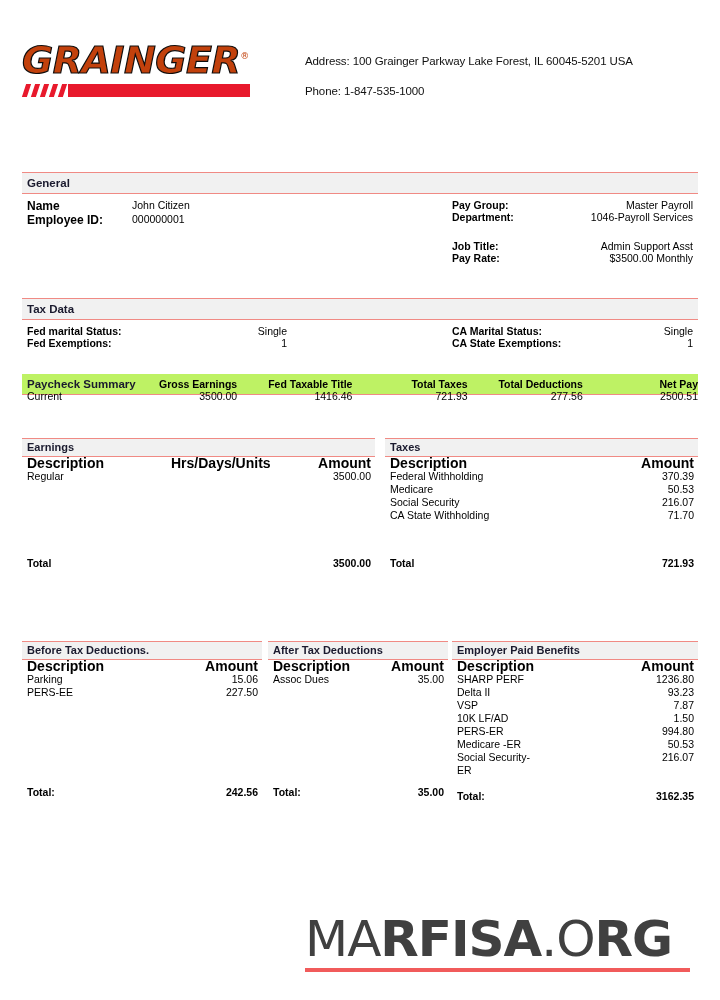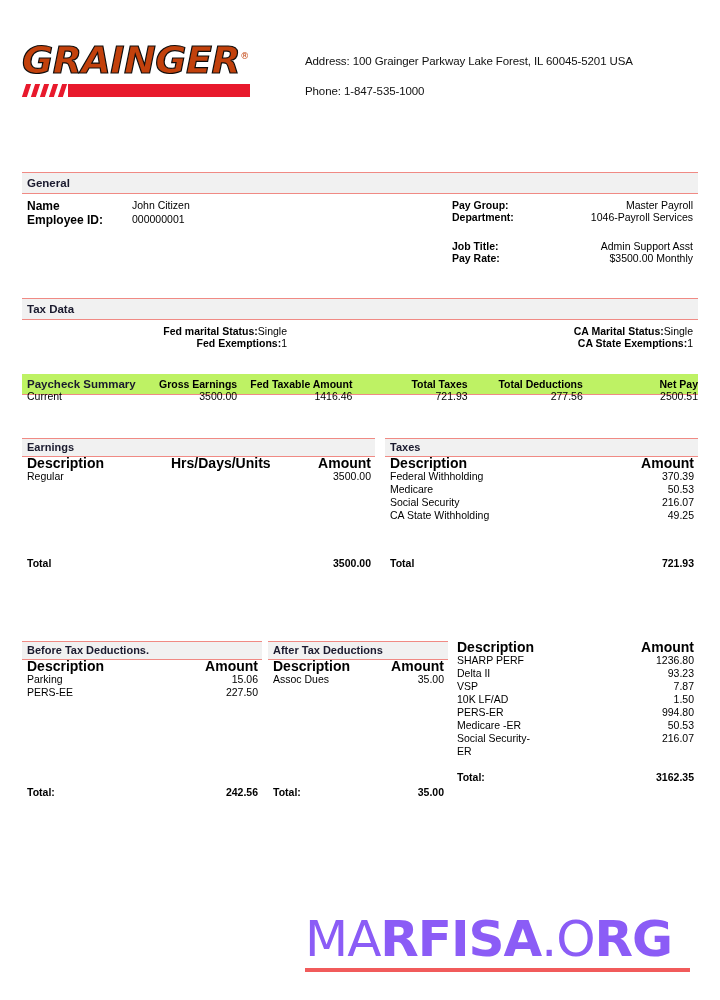--- a/index.html
+++ b/index.html
@@ -118,21 +118,21 @@
 
   .gen-right { position: absolute; left: 430px; top: 5px; width: 241px; }
   .gr-row { display: flex; justify-content: space-between; }
   .gr-lab { font-weight: bold; font-size: 10.5px; }
   .gr-val { font-size: 10.5px; text-align: right; }
   .gr-gap { height: 17px; }
 
   
   .tax-col-l { position: absolute; left: 5px; top: 5px; width: 260px; }
   .tax-col-r { position: absolute; left: 430px; top: 5px; width: 241px; }
-  .tx-row { display: flex; justify-content: flex-end; }
+  .tx-row { display: flex; justify-content: space-between; }
   .tx-lab { font-weight: bold; font-size: 10.5px; }
   .tx-val { font-size: 10.5px; text-align: right; }
 
   
   .ps-grid { position: absolute; left: 0; top: 4px; width: 676px; }
   .ps-row { display: flex; }
   .ps-c0 { width: 100px; padding-left: 5px; box-sizing: border-box; font-size: 10.5px; }
   .ps-c  { flex: 1; text-align: right; font-size: 10.5px; }
   .ps-c1 { width: 130px; }
   .ps-c2 { width: 145px; }
@@ -181,21 +181,21 @@
     position: absolute;
     left: 305px;
     top: 912px;
     width: 392px;
   }
   .wm-text {
     font-family: "DejaVu Sans", sans-serif;
     font-size: 50px;
     line-height: 54px;
     letter-spacing: -1px;
-    color: #8b5cf6;
+    color: #404040;
     white-space: nowrap;
   }
   .wm-light { font-weight: normal; }
   .wm-bold  { font-weight: bold; }
   .wm-rule {
     margin-top: 2px;
     height: 4px;
     background: #f15b5b;
     width: 385px;
   }
@@ -289,21 +289,21 @@
     </div>
   </div>
 
   <div class="sect" style="top:374px; height:55px;">
     <div class="sect-head plainrule">Paycheck Summary</div>
 
     <div class="ps-grid">
       <div class="ps-row ps-head">
         <div class="ps-c0"></div>
         <div class="ps-c ps-c1">Gross Earnings</div>
-        <div class="ps-c ps-c2">Fed Taxable Amount</div>
+        <div class="ps-c ps-c2">Fed Taxable Title</div>
         <div class="ps-c ps-c3">Total Taxes</div>
         <div class="ps-c ps-c4">Total Deductions</div>
         <div class="ps-c ps-c5">Net Pay</div>
       </div>
       <div class="ps-row">
         <div class="ps-c0">Current</div>
         <div class="ps-c ps-c1">3500.00</div>
         <div class="ps-c ps-c2">1416.46</div>
         <div class="ps-c ps-c3">721.93</div>
         <div class="ps-c ps-c4">277.56</div>
@@ -345,21 +345,21 @@
     <div class="tbl-line">
       <div class="col-desc">Medicare</div>
       <div class="col-amt">50.53</div>
     </div>
     <div class="tbl-line">
       <div class="col-desc">Social Security</div>
       <div class="col-amt">216.07</div>
     </div>
     <div class="tbl-line">
       <div class="col-desc">CA State Withholding</div>
-      <div class="col-amt">49.25</div>
+      <div class="col-amt">71.70</div>
     </div>
     <div style="height:35px;"></div>
     <div class="tbl-total">
       <div class="col-desc">Total</div>
       <div class="col-amt">721.93</div>
     </div>
   </div>
 
   <div style="position:absolute; left:22px; top:641px; width:240px;">
     <div class="tbl-head">Before Tax Deductions.</div>
@@ -393,20 +393,21 @@
       <div class="col-amt">35.00</div>
     </div>
     <div style="height:100px;"></div>
     <div class="tbl-total">
       <div class="col-desc">Total:</div>
       <div class="col-amt">35.00</div>
     </div>
   </div>
 
   <div style="position:absolute; left:452px; top:641px; width:246px;">
+    <div class="tbl-head">Employer Paid Benefits</div>
     <div class="tbl-sub">
       <div class="col-desc">Description</div>
       <div class="col-amt">Amount</div>
     </div>
     <div class="tbl-line">
       <div class="col-desc">SHARP PERF</div>
       <div class="col-amt">1236.80</div>
     </div>
     <div class="tbl-line">
       <div class="col-desc">Delta II</div>

